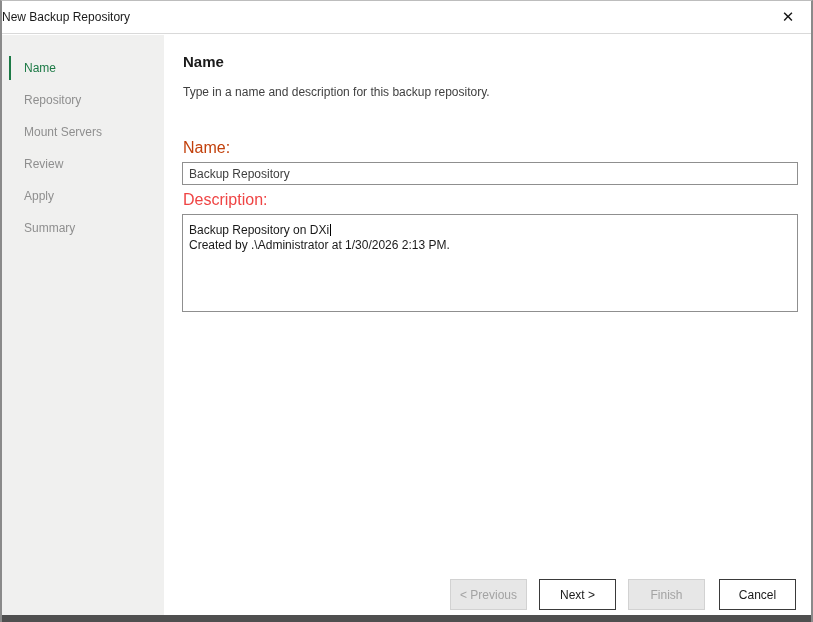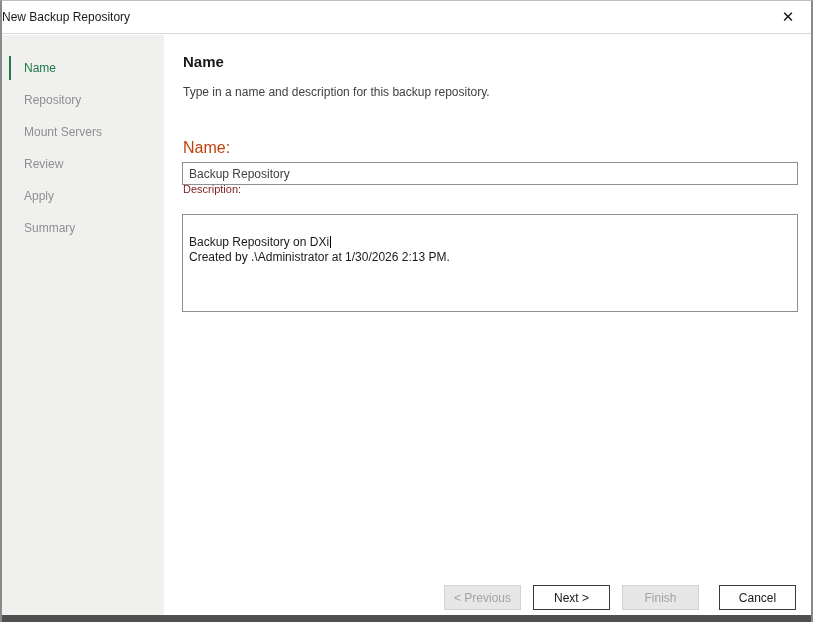--- a/index.html
+++ b/index.html
@@ -71,53 +71,53 @@
     font-size: 16px; color: #c2410c;
   }
   .name-input {
     position: absolute; top: 127px; left: 18px; width: 616px; height: 23px;
     border: 1px solid #8f8f8f; background: #fff;
     font-family: "Liberation Sans", "DejaVu Sans", sans-serif;
     font-size: 12px; color: #404040; padding: 0 6px;
     outline: none;
   }
   .field-label-desc {
-    position: absolute; top: 148px; left: 19px;
-    font-size: 11px; color: #7f1d1d;
+    position: absolute; top: 156px; left: 19px;
+    font-size: 16px; color: #ef4444;
   }
   .desc-box {
     position: absolute; top: 179px; left: 18px; width: 616px; height: 98px;
     border: 1px solid #8f8f8f; background: #fff;
     font-size: 12px; color: #1a1a1a;
-    padding: 20px 6px; line-height: 15px;
+    padding: 8px 6px; line-height: 15px;
     cursor: text;
   }
   .caret {
     display: inline-block; width: 1px; height: 12px;
     background: #000; vertical-align: -2px; margin-left: 1px;
   }
 
   
   .button-row {
     position: absolute; right: 15px; bottom: 12px;
     display: flex; gap: 12px;
   }
   .btn {
-    width: 77px; height: 25px;
+    width: 77px; height: 31px;
     font-family: "Liberation Sans", "DejaVu Sans", sans-serif;
     font-size: 12px;
     display: flex; align-items: center; justify-content: center;
   }
   .btn.enabled {
     background: #fff; border: 1px solid #3a3a3a; color: #1a1a1a; cursor: pointer;
   }
   .btn.disabled {
     background: #e7e7e7; border: 1px solid #d2d2d2; color: #a3a3a3;
   }
-  .btn-cancel { margin-left: 8px; }
+  .btn-cancel { margin-left: 2px; }
 
   
   .bottom-bar {
     position: absolute; left: 0; right: 0; bottom: 0; height: 7px;
     background: #4f4f4f;
   }
 </style>
 </head>
 <body>
 

